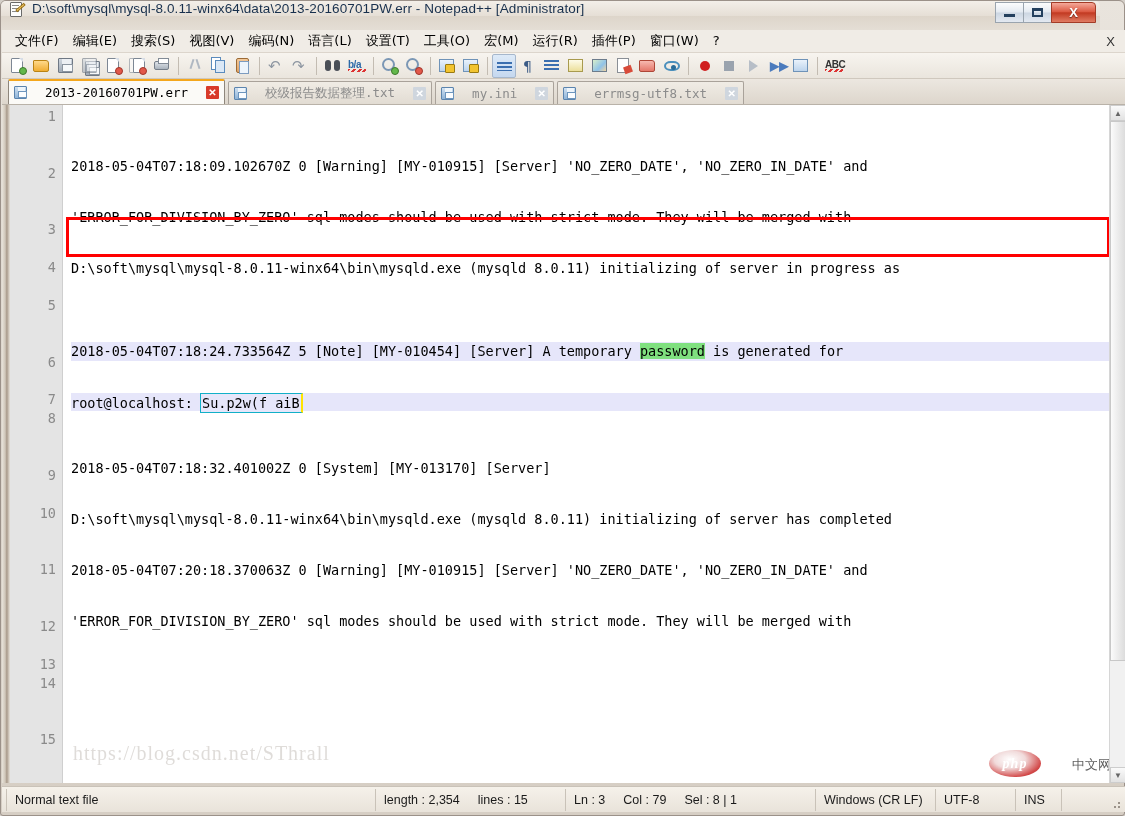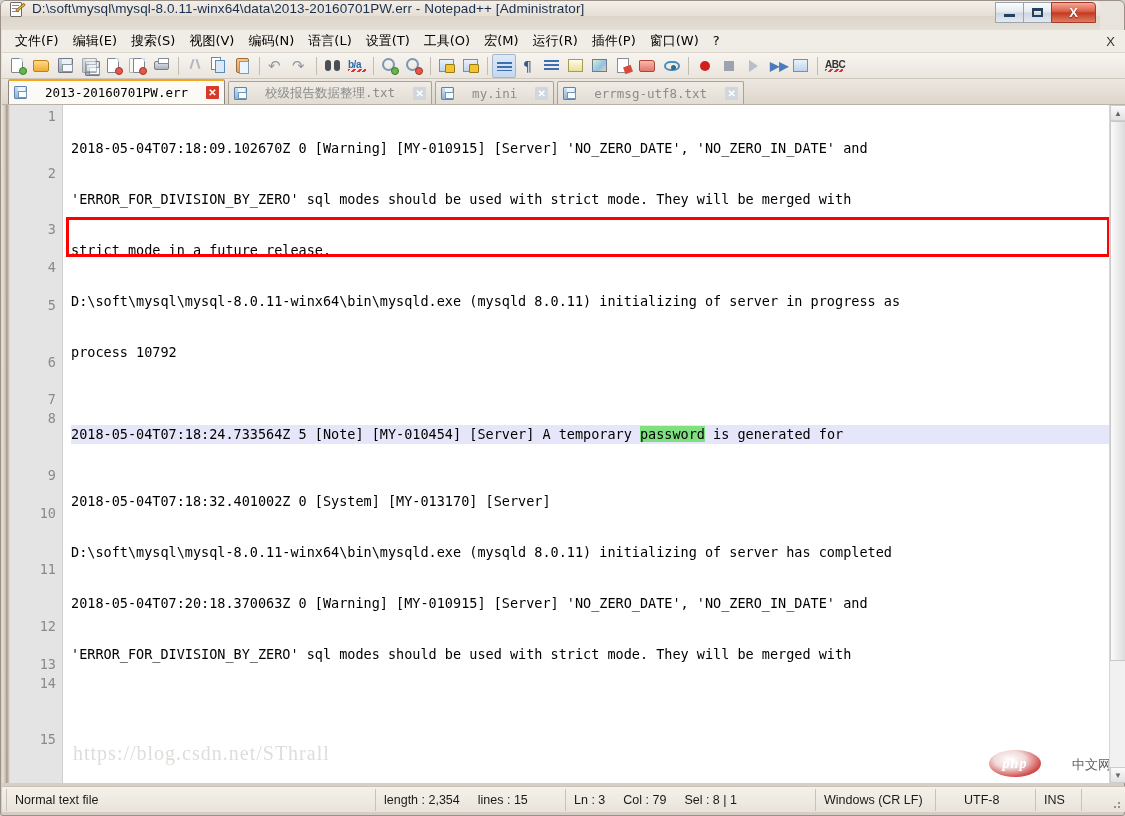--- a/index.html
+++ b/index.html
@@ -231,21 +231,21 @@
     border-right: 1px solid #cfcfcf;
     font-family: "DejaVu Sans Mono","Liberation Mono",monospace;
     font-size: 13.5px;
     color: #8a8a8a;
     padding-top: 2px;
   }
   .gl { height: 18.9px; line-height: 18.9px; text-align: right; padding-right: 6px; }
   #text-area {
     position: relative;
     flex: 1 1 auto;
-    padding-top: 2px;
+    padding-top: 20px;
     padding-left: 8px;
     font-family: "DejaVu Sans Mono","Liberation Mono",monospace;
     font-size: 13.5px;
     color: #000;
     white-space: pre;
     overflow: hidden;
   }
   .tl { height: 18.9px; line-height: 18.9px; }
   .tl.hl { background:#e6e6fa; }
   .hl-green { background:#7fe07f; }
@@ -317,21 +317,21 @@
     height: 22px; display:flex; align-items:center;
     padding: 0 8px;
     border-right: 1px solid #c9c2b8;
     white-space:nowrap;
   }
   .sb-cell:first-child{ border-left:1px solid #c9c2b8; margin-left:4px;}
   #sb-type { width: 370px; }
   #sb-meta { width: 190px; display:flex; gap:18px;align-items:center;}
   #sb-pos  { width: 250px; display:flex; gap:18px;}
   #sb-eol  { width: 120px; text-align: right; }
-  #sb-enc  { width: 80px; margin-left: 20px; }
+  #sb-enc  { width: 80px; }
   #sb-ins  { width: 46px; }
   #sb-grip {
     position:absolute; right:3px; bottom:2px; width:12px;height:12px;
     background:
       radial-gradient(circle at 9px 9px, #9a9289 1px, transparent 1.2px),
       radial-gradient(circle at 5px 9px, #9a9289 1px, transparent 1.2px),
       radial-gradient(circle at 9px 5px, #9a9289 1px, transparent 1.2px);
   }
 </style>
 </head>
@@ -612,26 +612,25 @@
       <div class="gl">13</div>
       <div class="gl">14</div>
       <div class="gl">&nbsp;</div>
         <div class="gl">&nbsp;</div>
       <div class="gl">15</div>
     </div>
 
     <div id="text-area">
       <div class="tl">2018-05-04T07:18:09.102670Z 0 [Warning] [MY-010915] [Server] 'NO_ZERO_DATE', 'NO_ZERO_IN_DATE' and</div>
       <div class="tl">'ERROR_FOR_DIVISION_BY_ZERO' sql modes should be used with strict mode. They will be merged with</div>
-      <div class="tl">strict mode in a future release.</div>
       <div class="tl">D:\soft\mysql\mysql-8.0.11-winx64\bin\mysqld.exe (mysqld 8.0.11) initializing of server in progress as</div>
-      <div class="tl">process 10792</div>
 
       
       <div class="tl hl"><span>2018-05-04T07:18:24.733564Z 5 [Note] [MY-010454] [Server] A temporary </span><span class="hl-green">password</span><span> is generated for</span></div>
+      <div class="tl hl"><span>root@localhost: </span><span id="sel-box">Su.p2w(f aiB</span></div>
 
       <div class="tl">2018-05-04T07:18:32.401002Z 0 [System] [MY-013170] [Server]</div>
       <div class="tl">D:\soft\mysql\mysql-8.0.11-winx64\bin\mysqld.exe (mysqld 8.0.11) initializing of server has completed</div>
       <div class="tl">2018-05-04T07:20:18.370063Z 0 [Warning] [MY-010915] [Server] 'NO_ZERO_DATE', 'NO_ZERO_IN_DATE' and</div>
       <div class="tl">'ERROR_FOR_DIVISION_BY_ZERO' sql modes should be used with strict mode. They will be merged with</div>
       
       
       
       
       

